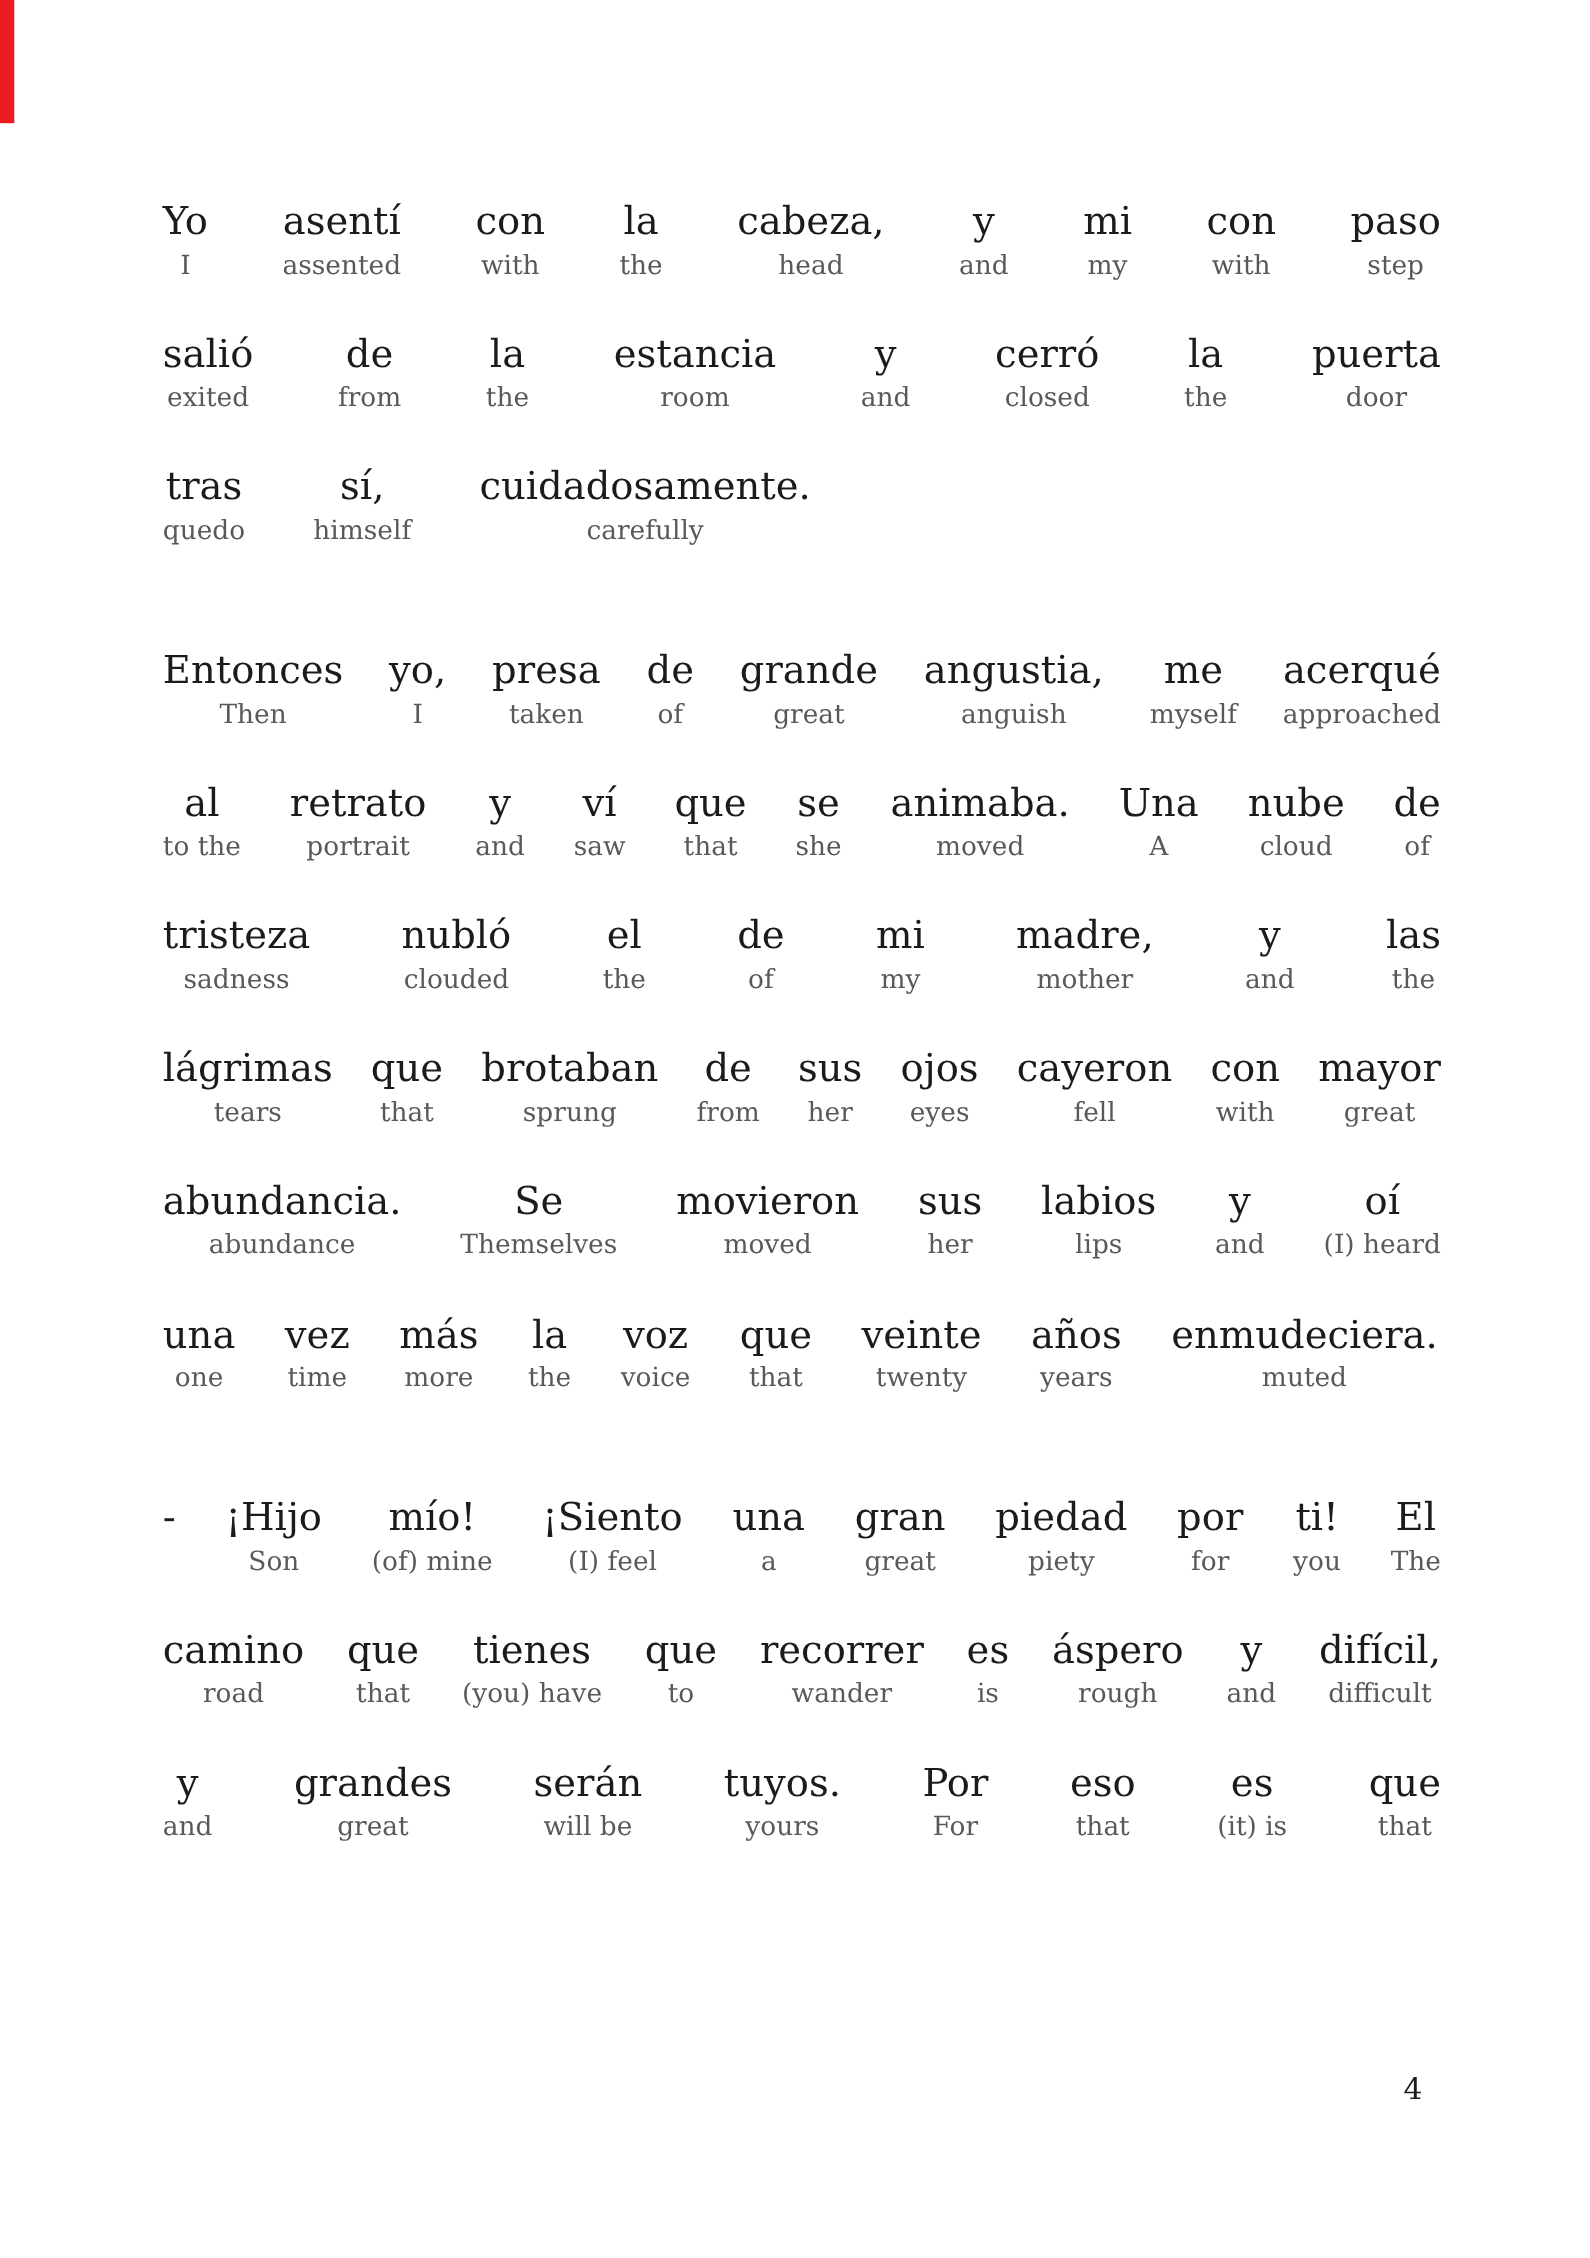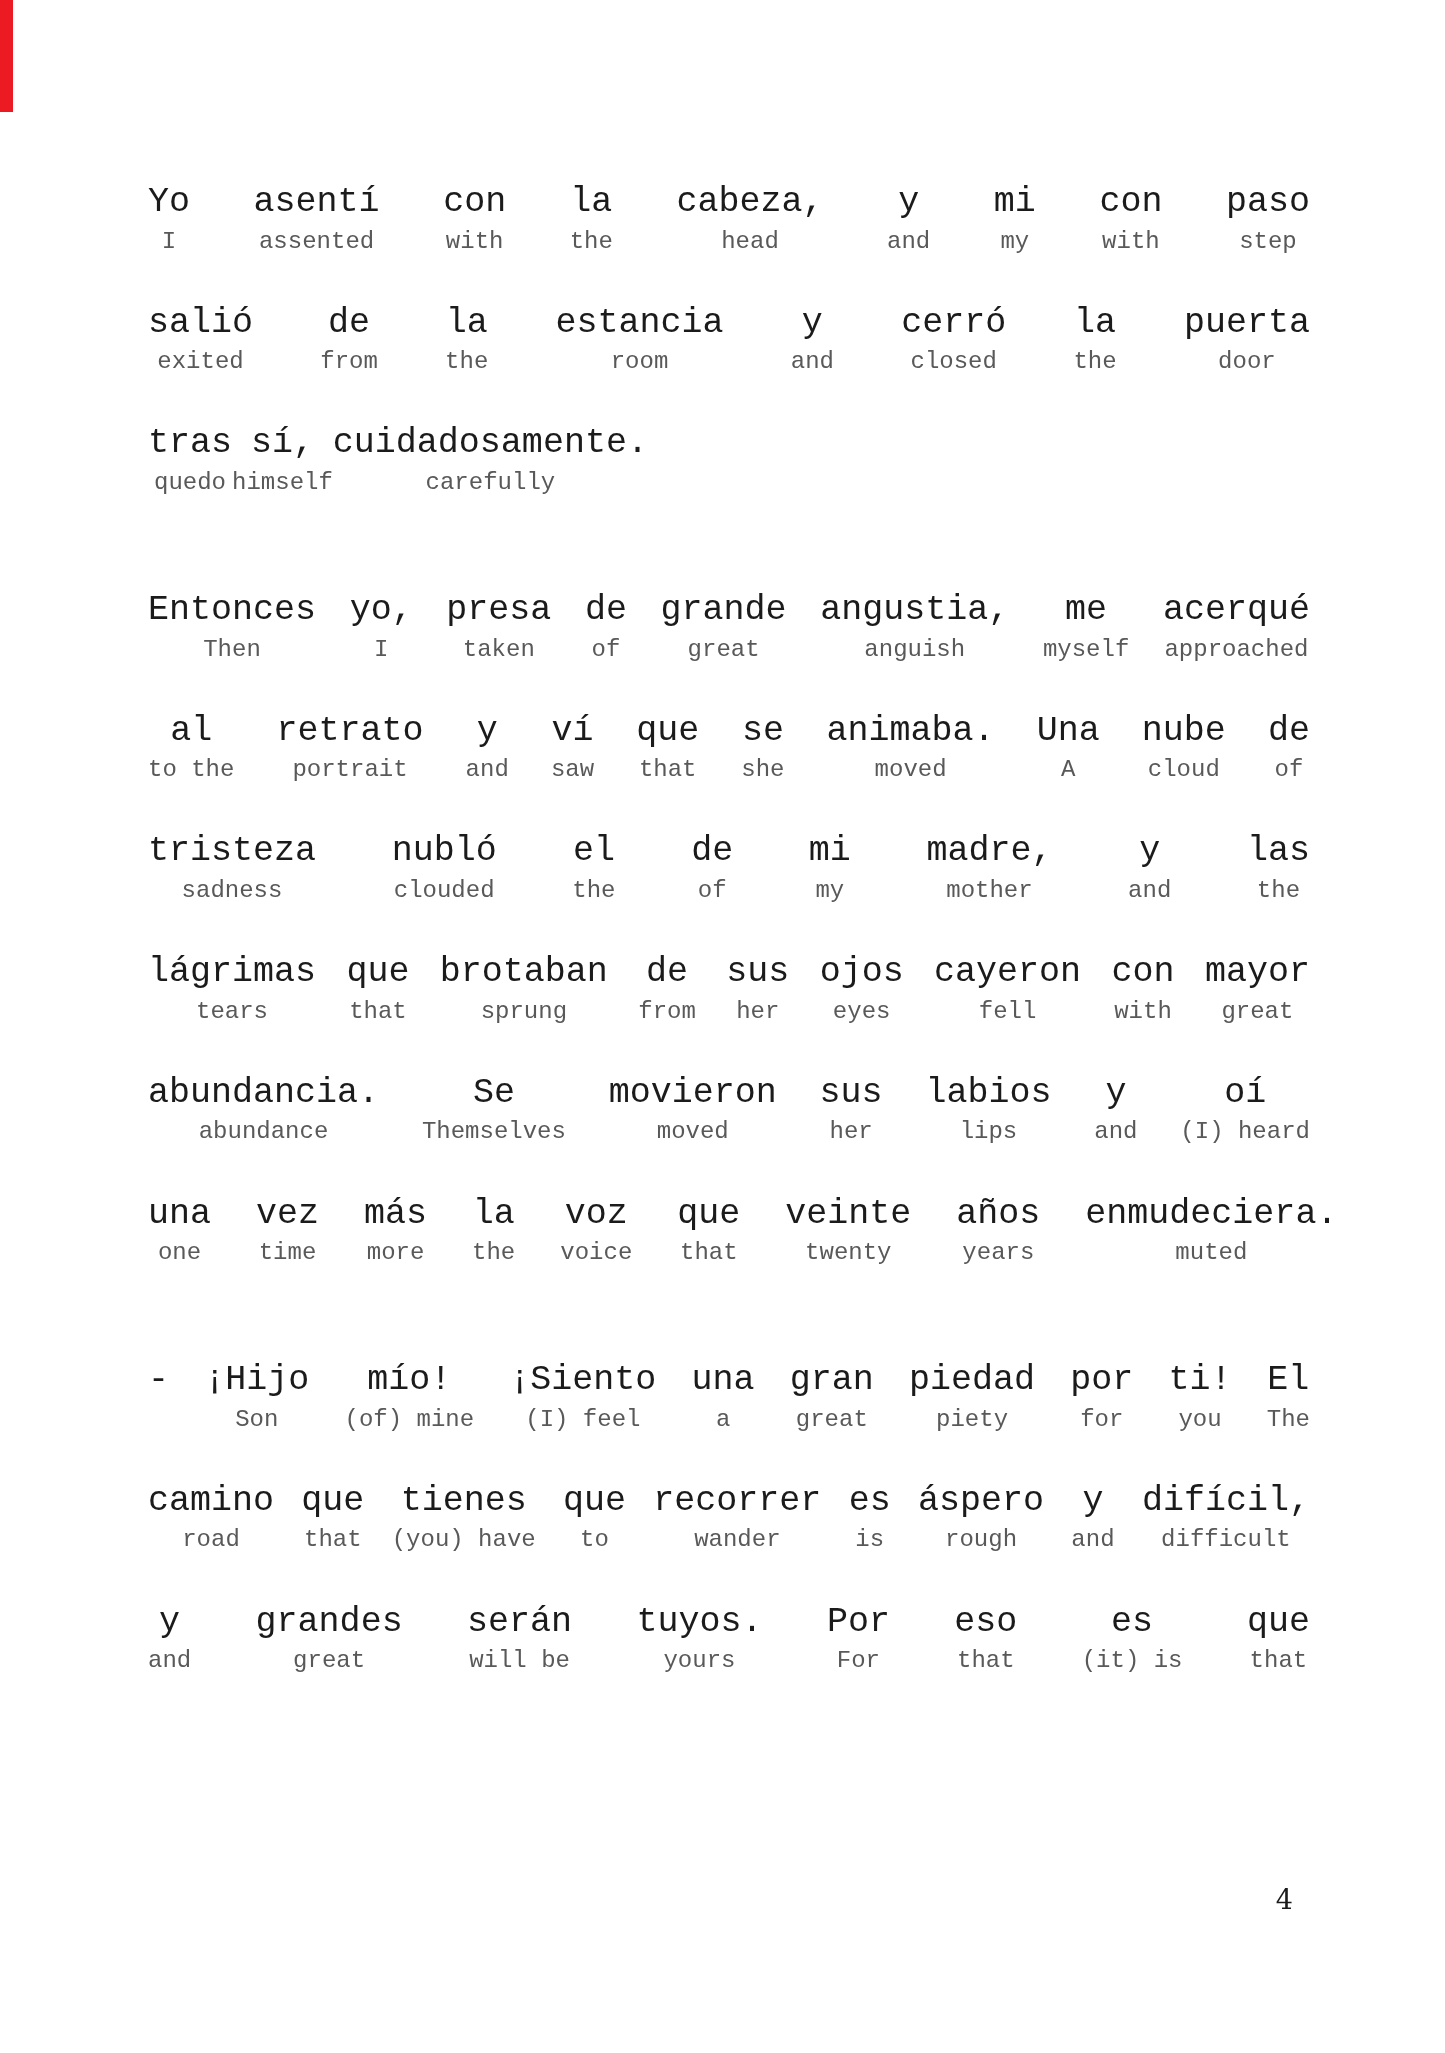--- a/index.html
+++ b/index.html
@@ -22,24 +22,23 @@
     position: absolute;
     left: 148px;
     top: 180px;
     width: 1162px;
   }
   .paragraph { margin-bottom: 90px; }
   .line {
     display: flex;
     align-items: flex-start;
     margin-bottom: 44px;
-    font-family: Liberation Mono, monospace;
   }
   .line.justify { justify-content: space-between; }
-  .line.left-narrow { justify-content: flex-start; }
+  .line.left-narrow { justify-content: flex-start; gap: 62px; }
   .line.left-wide { justify-content: flex-start; gap: 45px; }
   .word {
     display: flex;
     flex-direction: column;
     align-items: center;
     text-align: center;
   }
   .es {
     font-size: 35px;
     line-height: 1.3;

